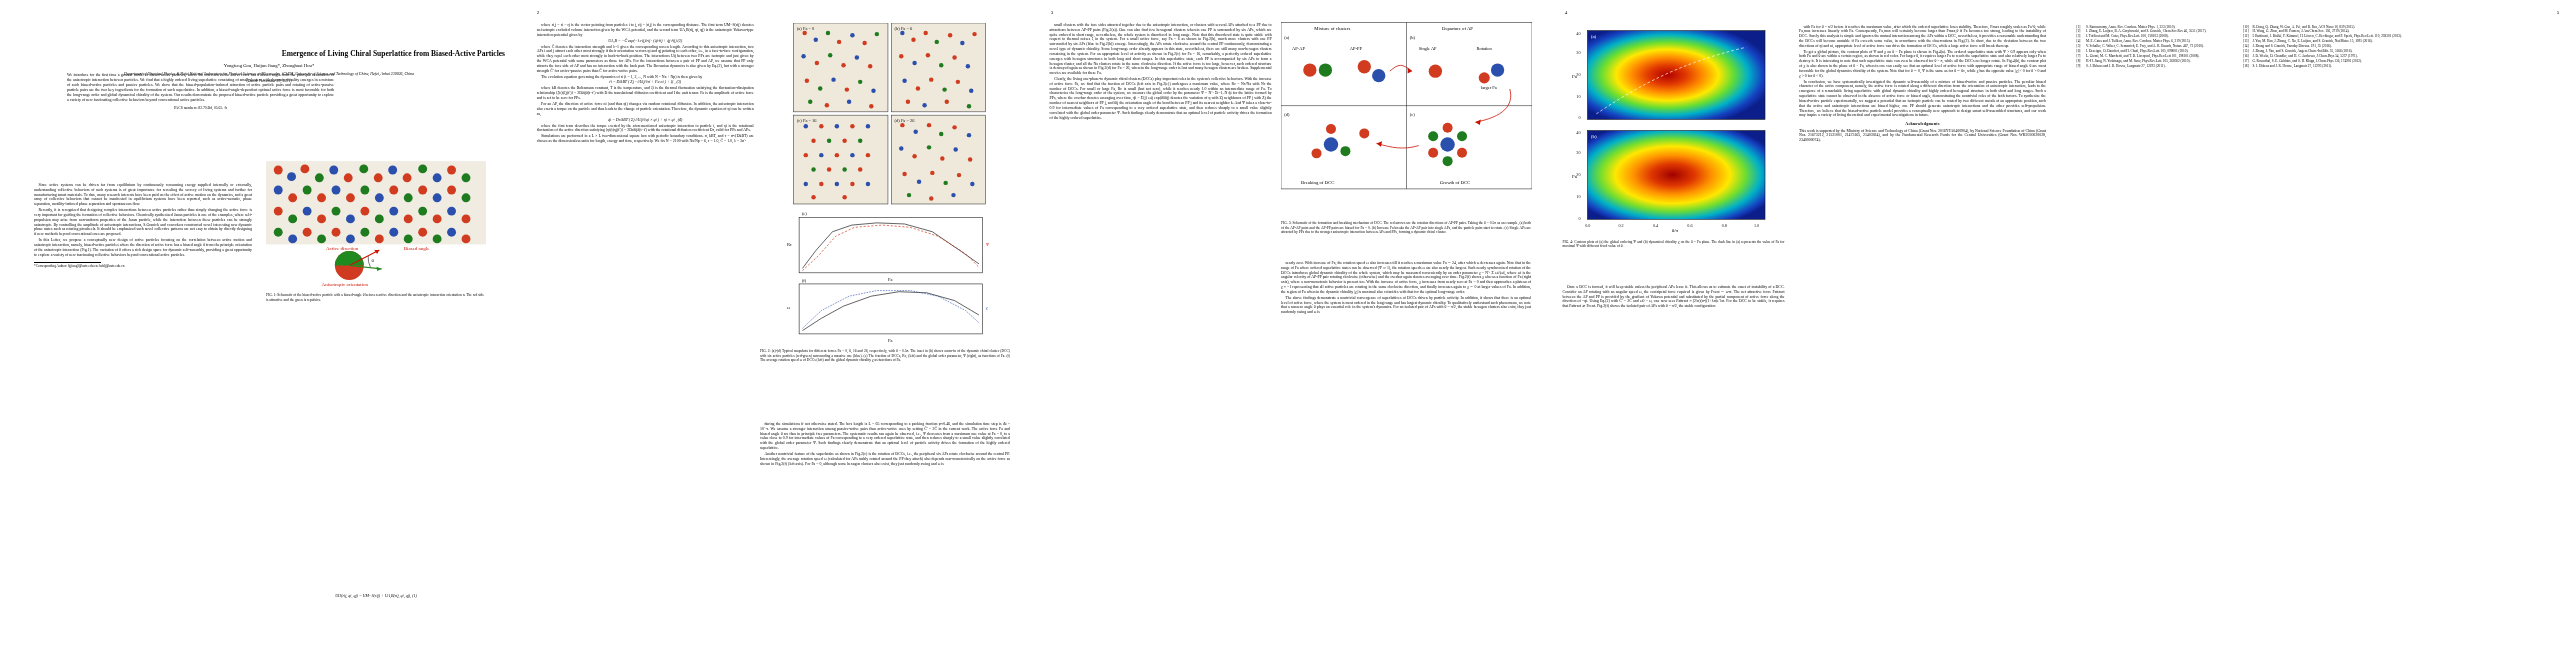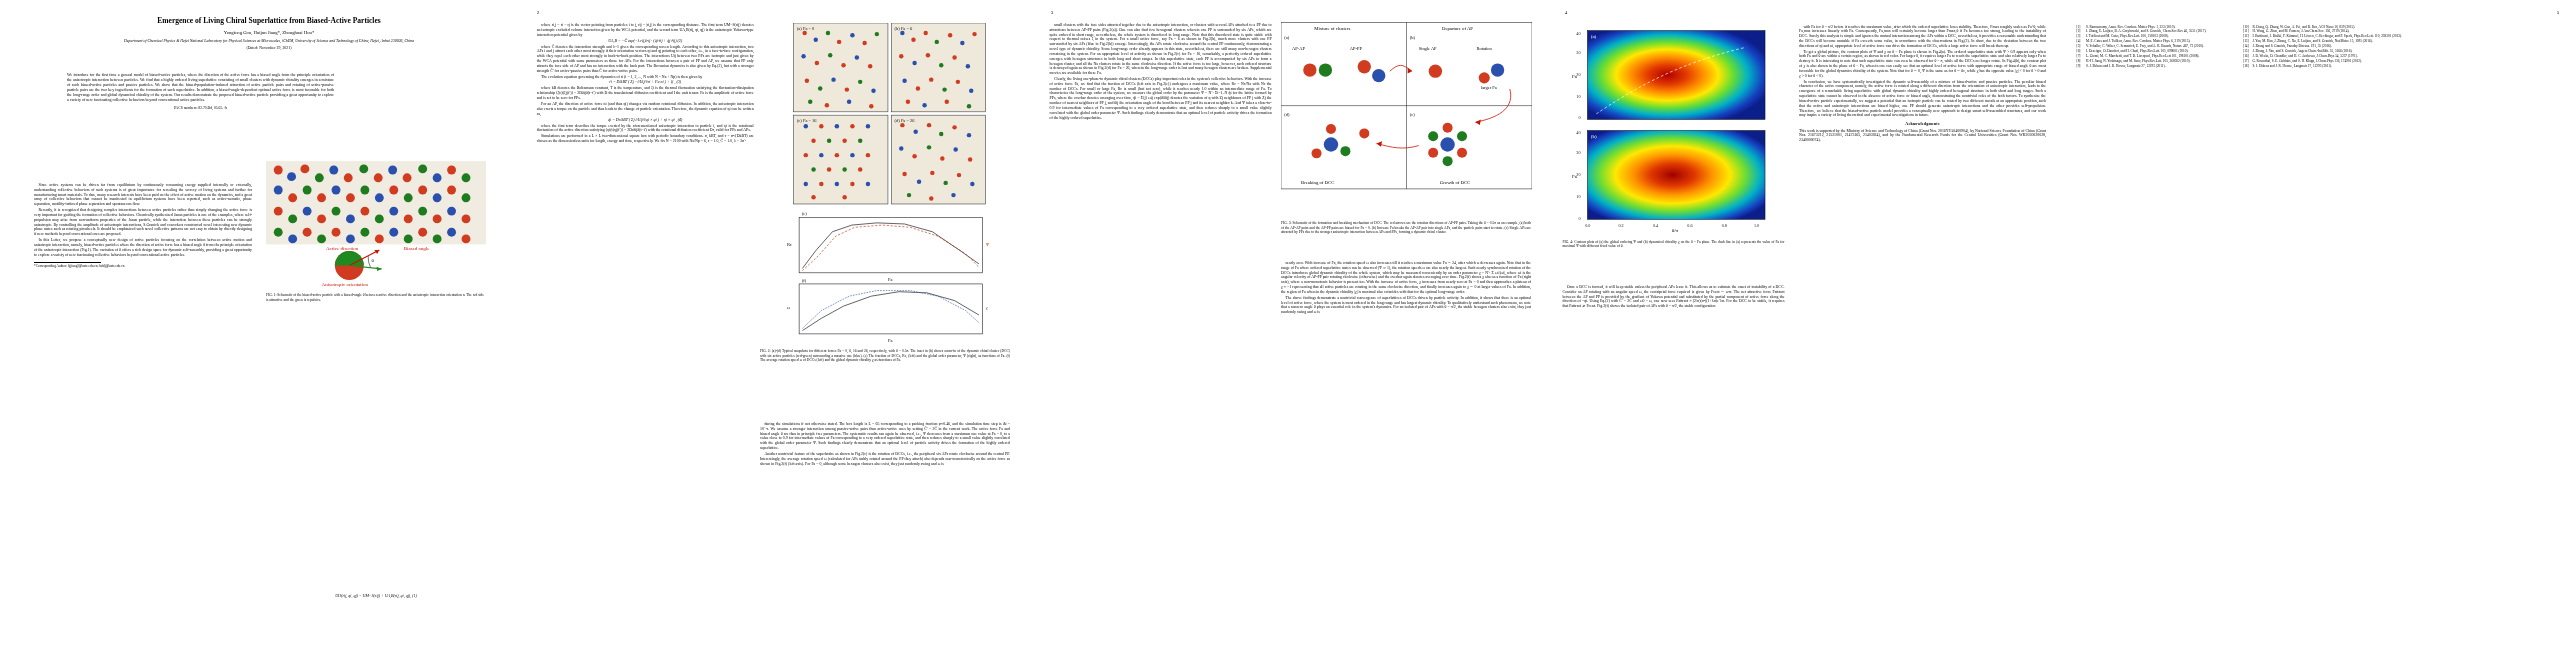--- a/index.html
+++ b/index.html
@@ -5,21 +5,21 @@
   html,body{margin:0;padding:0;background:#ffffff;}
   body{width:2576px;height:667px;overflow:hidden;font-family:"Liberation Serif",serif;color:#000;}
   .sheet{position:relative;width:2576px;height:667px;background:#fff;}
   .page{position:absolute;top:0;background:#fff;overflow:hidden;}
   .p1{left:0;width:520px;height:667px;}
   .p2{left:520px;width:514px;height:667px;}
   .p3{left:1034px;width:514px;height:667px;}
   .p4{left:1548px;width:514px;height:667px;}
   .p5{left:2062px;width:514px;height:667px;}
   .pagenum{position:absolute;top:10px;font-size:5px;}
-  .title{font-size:7.5px;font-weight:bold;text-align:center;line-height:1.25;}
+  .title{font-size:7.5px;font-weight:bold;text-align:right;line-height:1.25;margin-top:33px;}
   .authors{font-size:4.7px;text-align:center;margin-top:5px;line-height:1.35;}
   .affil{font-size:3.9px;text-align:center;font-style:italic;line-height:1.3;margin-top:2.2px;}
   .dated{font-size:3.9px;text-align:center;margin-top:2.8px;}
   .abstract{font-size:4px;text-align:justify;line-height:1.26;margin-top:5.6px;}
   .pacs{font-size:3.7px;text-align:center;margin-top:4.4px;}
   .col{position:absolute;font-size:3.9px;line-height:1.235;text-align:justify;}
   .col p{margin:0 0 1.1px 0;text-indent:4.4px;}
   .col p.noind{text-indent:0;}
   .eq{text-align:center;font-style:italic;font-size:4px;margin:2.8px 0;text-indent:0;}
   .cap{font-size:3.6px;line-height:1.24;text-align:justify;}

